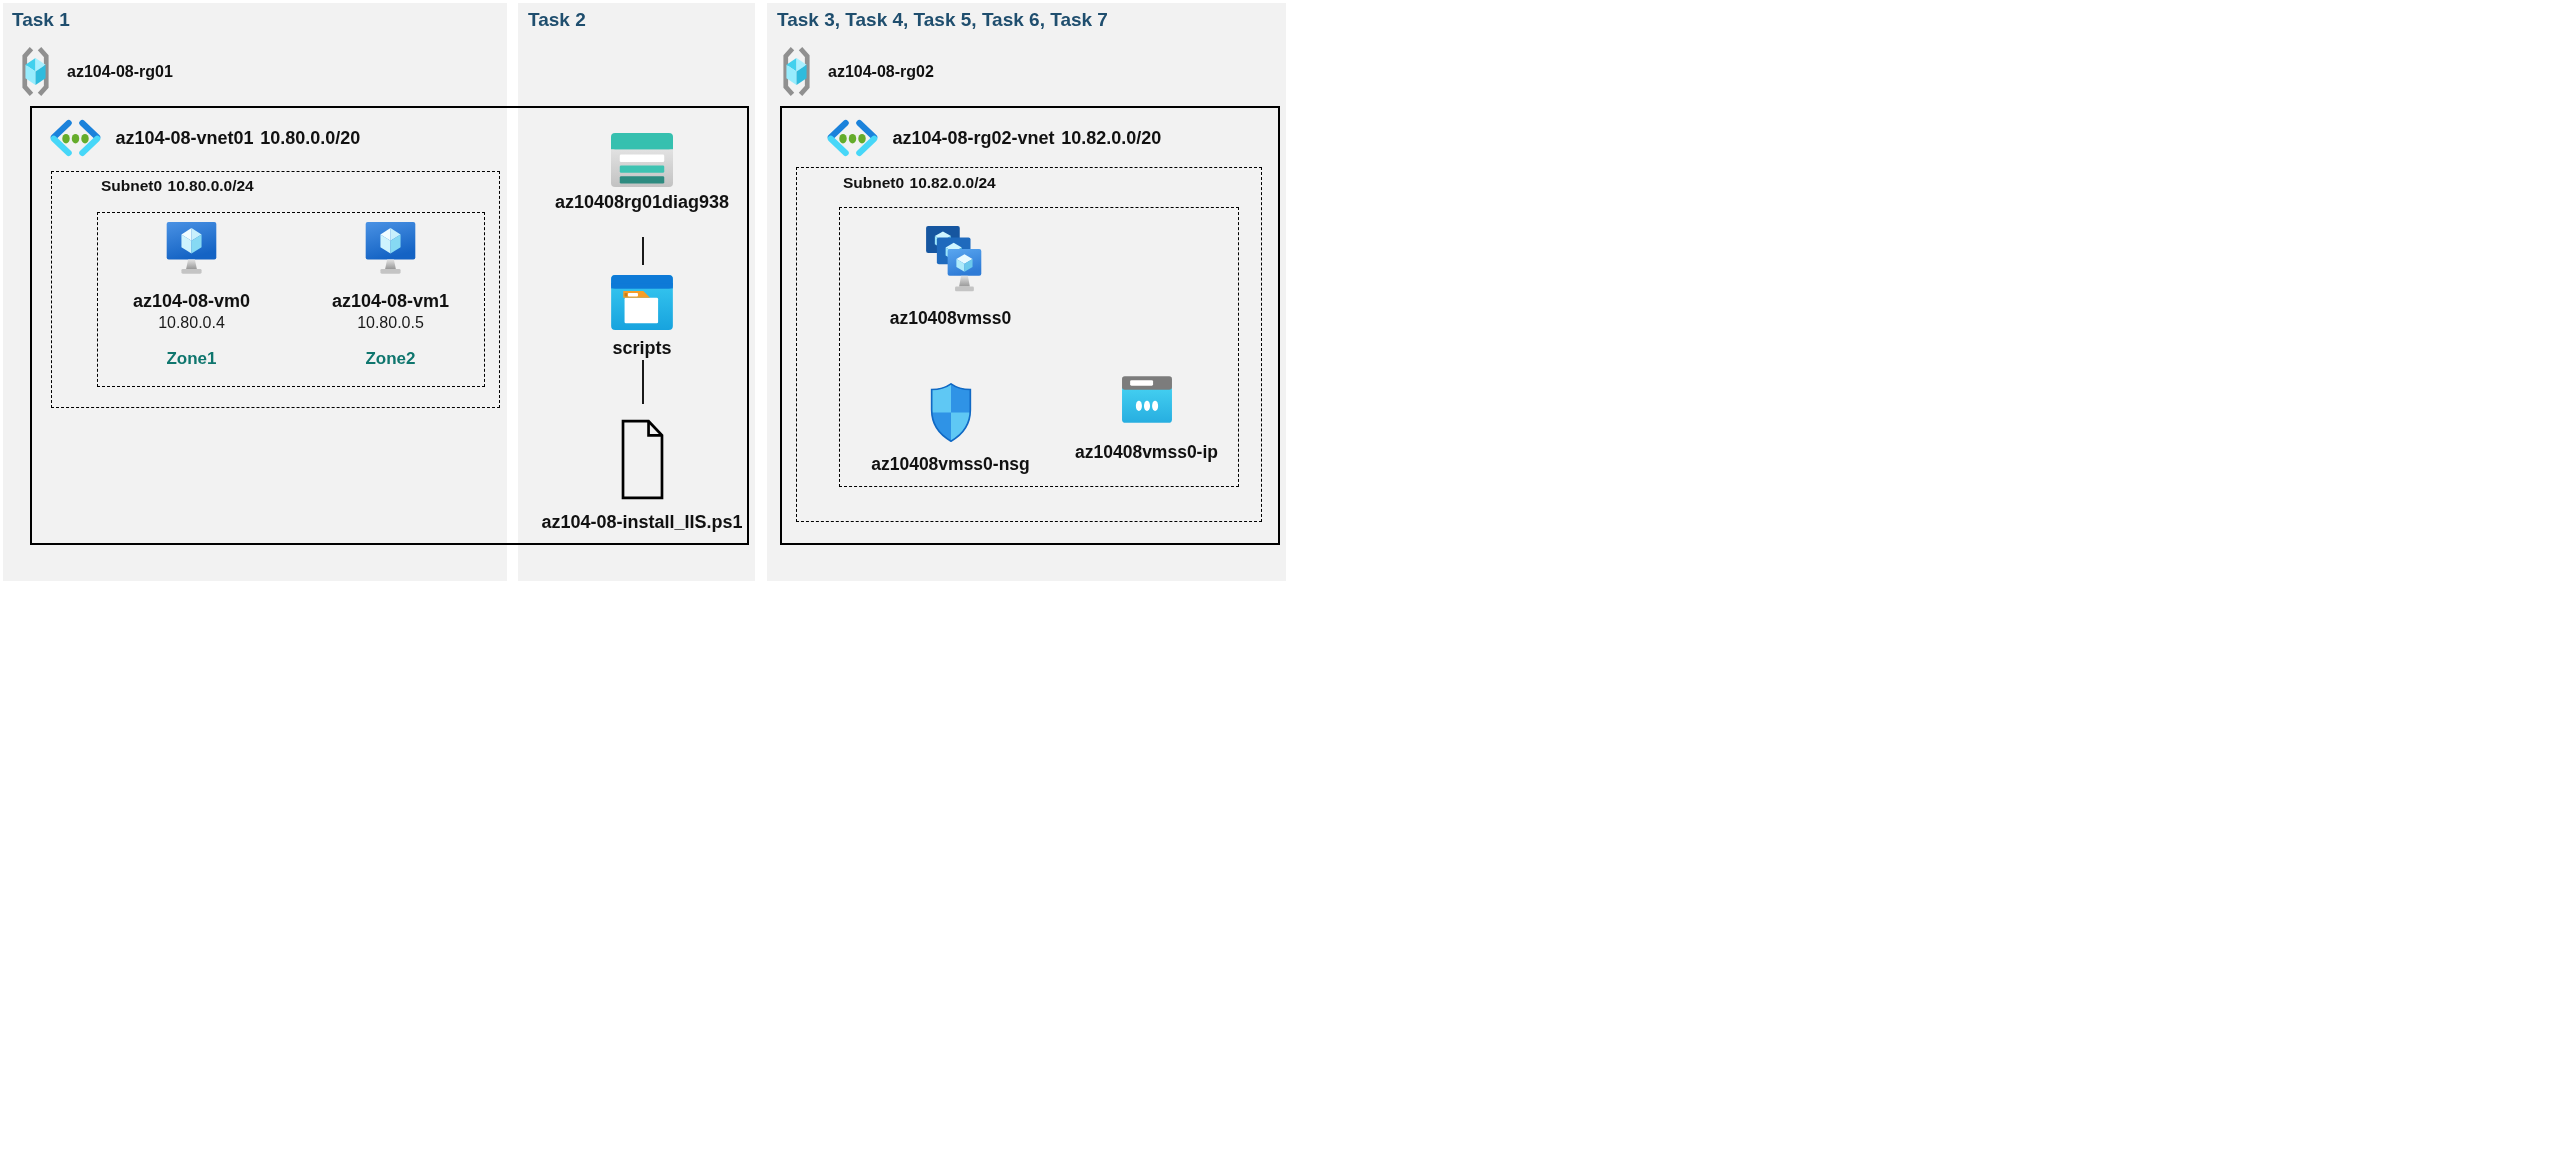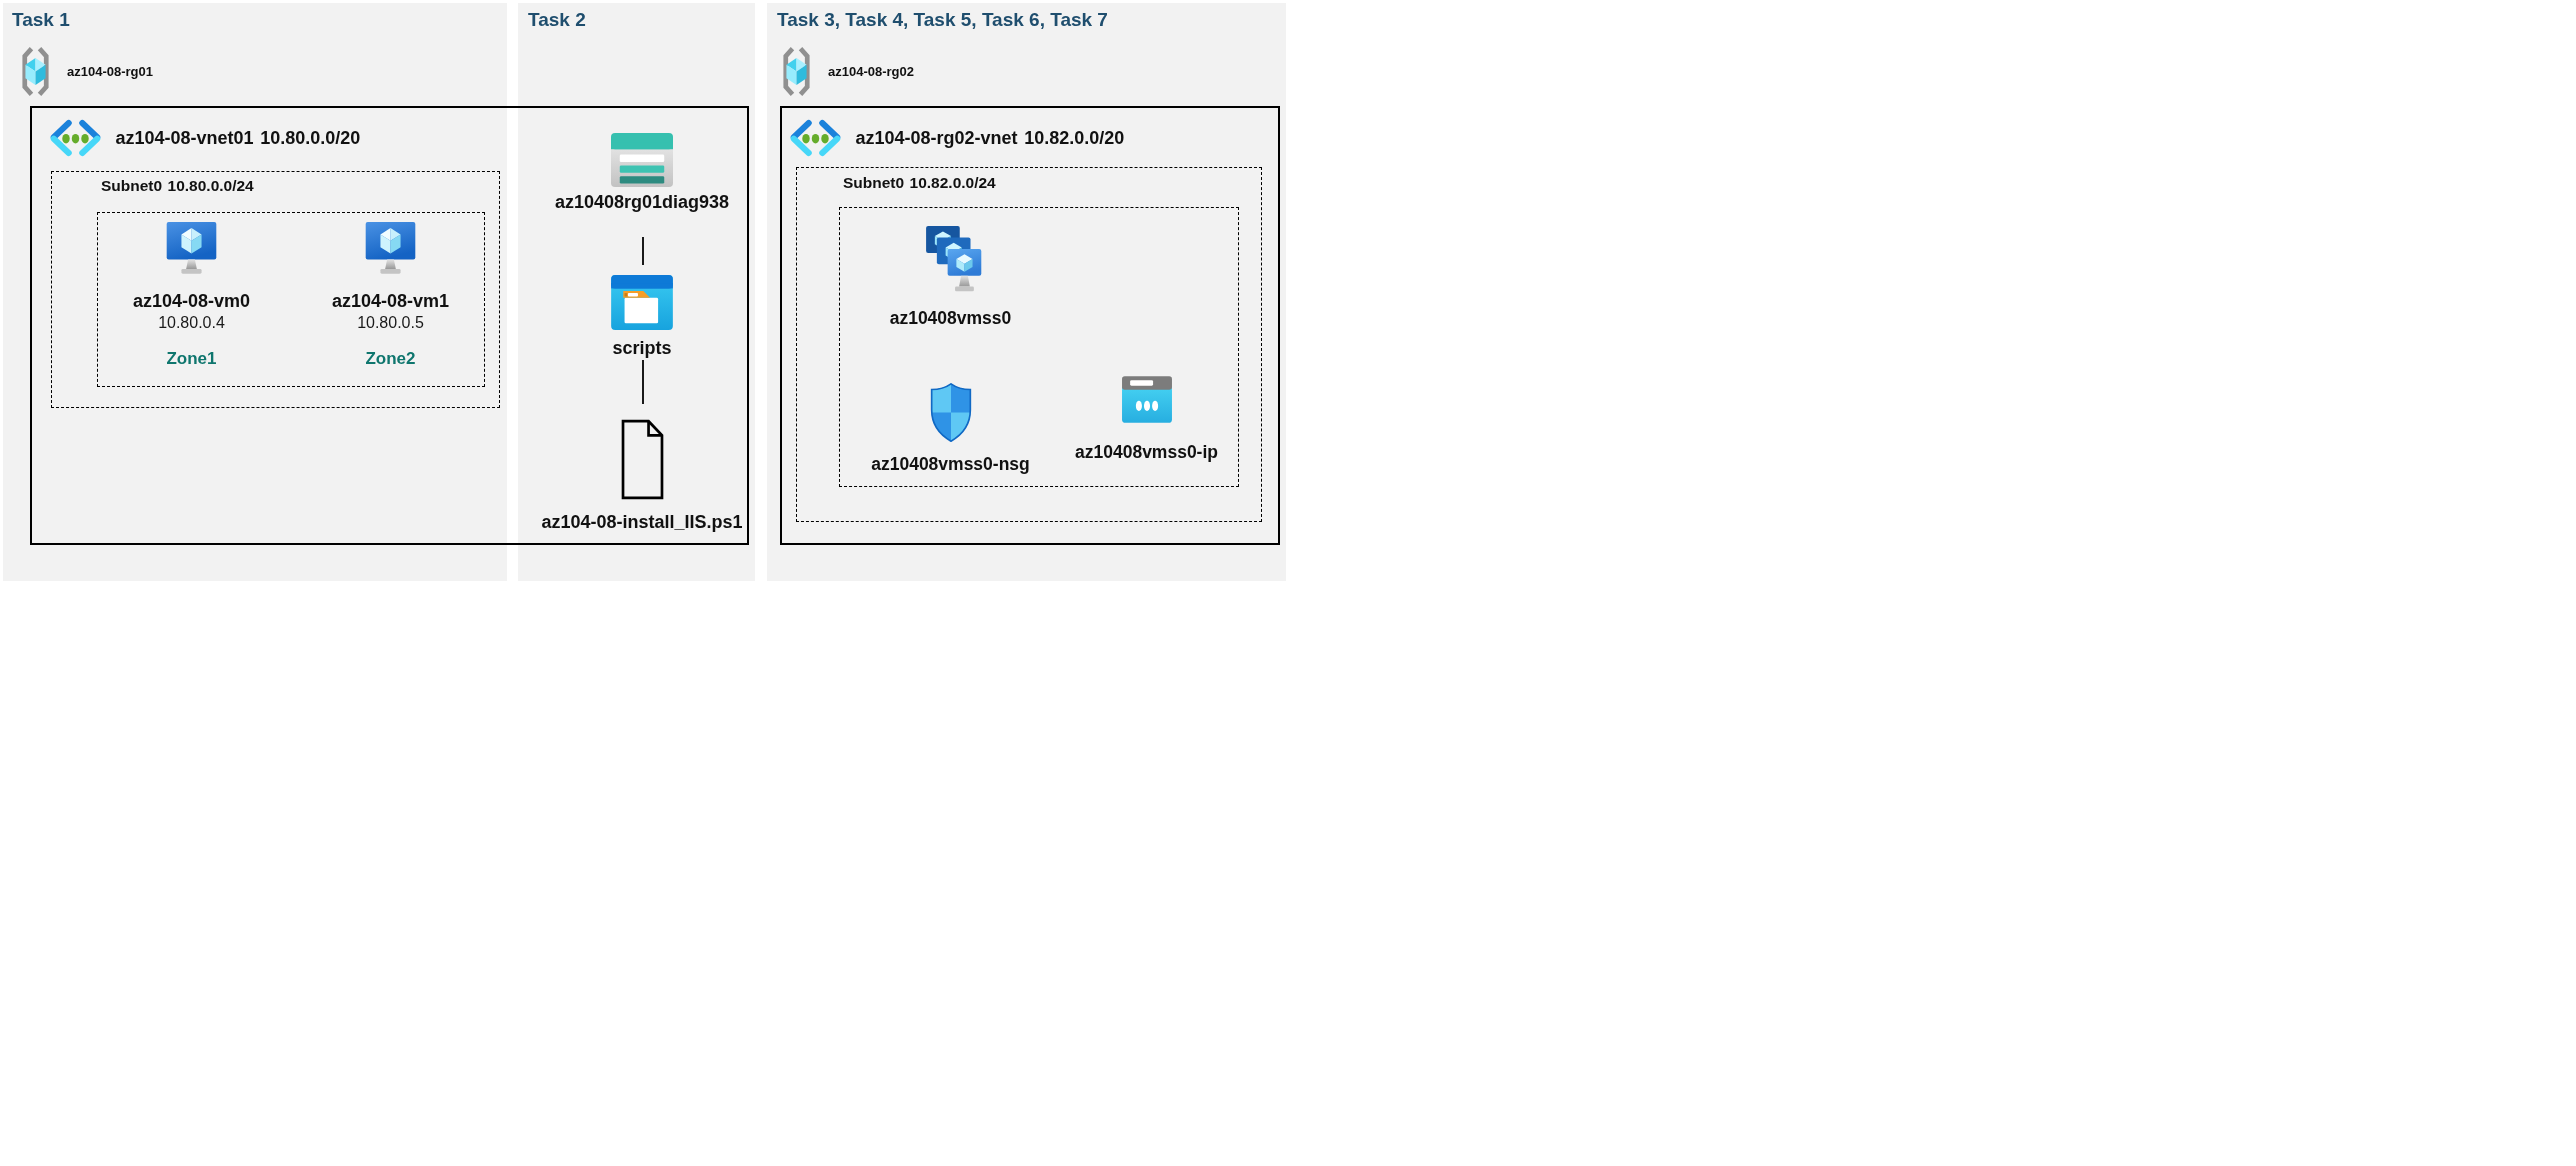--- a/index.html
+++ b/index.html
@@ -8,27 +8,27 @@
   #p1{left:2.7px;width:504px;}
   #p2{left:518px;width:237px;}
   #p3{left:767px;width:519px;}
   .task-title{position:absolute;font-weight:700;font-size:19px;line-height:1.2;color:#1F4E6E;white-space:nowrap;}
   #t1{left:12px;top:9.4px;}
   #t2{left:528px;top:9.4px;}
   #t3{left:777px;top:9.4px;}
   .rg-row{position:absolute;display:flex;align-items:center;gap:16px;}
   #rg1{left:20px;top:46px;}
   #rg2{left:781px;top:46px;}
-  .rg-label{font-weight:700;font-size:13px;color:#111;white-space:nowrap;}
+  .rg-label{font-weight:700;font-size:16px;color:#111;white-space:nowrap;}
   .solid-box{position:absolute;border:2px solid #000;box-sizing:border-box;background:transparent;}
   #box1{left:30px;top:106px;width:719px;height:439px;}
   #box2{left:780px;top:106px;width:500px;height:439px;}
   .vnet-row{position:absolute;display:flex;align-items:center;gap:13.5px;}
   #vnet1{left:49px;top:119px;}
-  #vnet2{left:789px;top:119px;}
+  #vnet2{left:826px;top:119px;}
   .vnet-label{font-size:18px;color:#111;white-space:nowrap;}
   .vnet-label .nm{font-weight:700;}
   .vnet-label .cidr{font-weight:700;margin-left:6.7px;}
   .dash-box{position:absolute;border:1.3px dashed #000;box-sizing:border-box;}
   #sn1{left:51px;top:171px;width:449px;height:237px;}
   #sn2{left:796px;top:167px;width:466px;height:355px;}
   #in1{left:97px;top:212px;width:388px;height:175px;}
   #in2{left:839px;top:207px;width:400px;height:280px;}
   .subnet-label{position:absolute;font-size:15.5px;color:#111;white-space:nowrap;line-height:1;}
   .subnet-label .nm{font-weight:700;}

